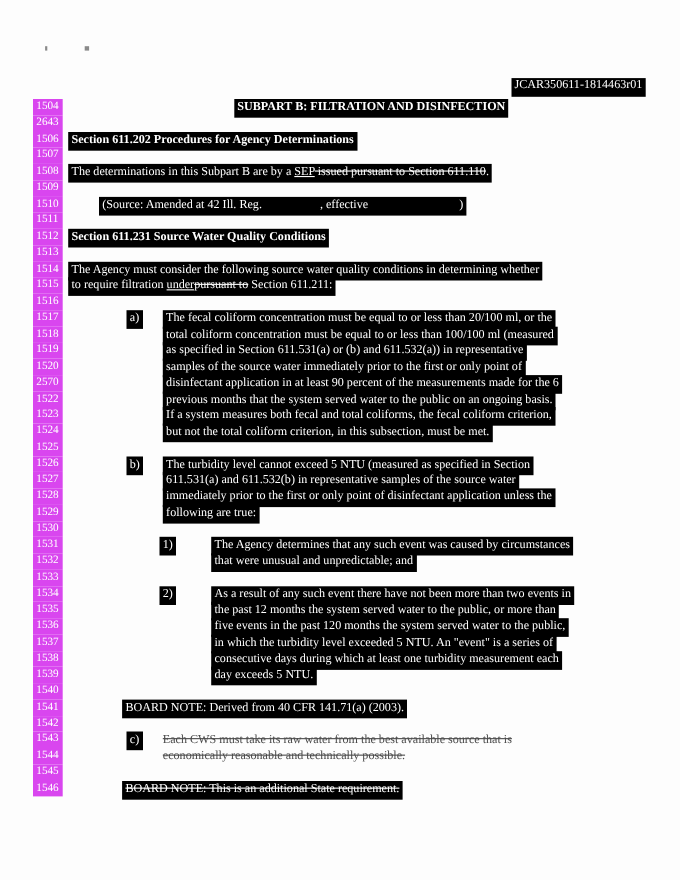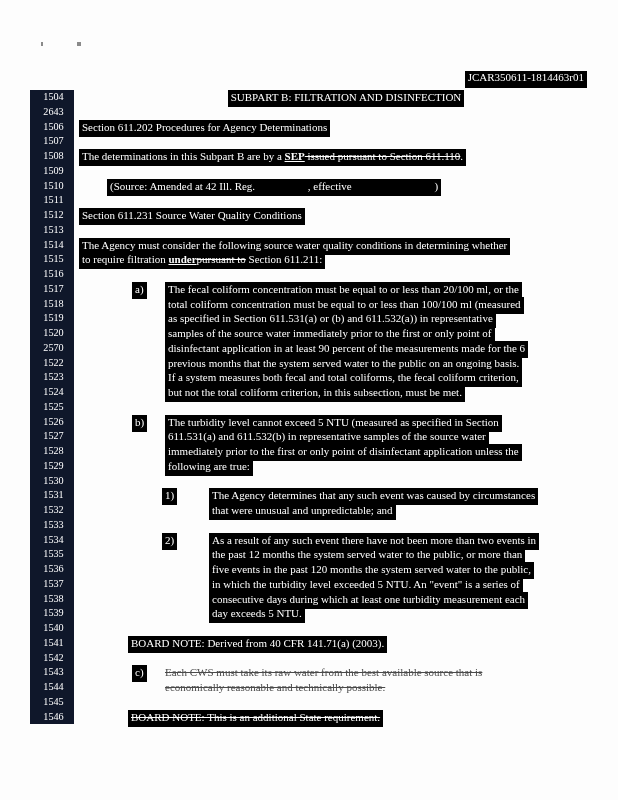--- a/index.html
+++ b/index.html
@@ -6,32 +6,32 @@
   body{
     width:618px;height:800px;background:#fdfdfd;position:relative;
     font-family:"Liberation Serif", serif; color:#000;
     overflow:hidden;
   }
   .speck{position:absolute;background:#8a8a8a;}
   .doc-id{position:absolute;top:71px;right:31px;font-size:11px;}
   .hl{background:#000;color:#fff;padding:0 3px;display:inline-block;height:17px;box-sizing:border-box;}
   .rows{position:absolute;top:90px;left:30px;right:0;}
   .row{height:14.76px;display:flex;font-size:11px;line-height:14.76px;white-space:nowrap;}
-  .num{width:44px;background:#0f172a;color:#fff;font-size:10.2px;padding-left:3px;box-sizing:border-box;flex-shrink:0;text-align:center;}
+  .num{width:27px;background:#d946ef;color:#fff;font-size:10.2px;padding-left:3px;box-sizing:border-box;flex-shrink:0;}
   .ct{flex:1;position:relative;height:14.76px;}
-  .b{font-weight:normal;}
+  .b{font-weight:bold;}
   .ctr{text-align:center;}
   .i0{margin-left:5px;}
   .isrc{margin-left:33px;}
   .ia{margin-left:91px;}
   .i1{margin-left:135px;}
   .ibn{margin-left:54px;}
   .ma{position:absolute;left:58px;top:0;}
   .m1{position:absolute;left:88px;top:0;}
-  .u{text-decoration:underline;font-weight:bold;}
+  .u{text-decoration:underline;}
   .s{text-decoration:line-through;}
   .sp{color:#4a4a4a;text-decoration:line-through;}
   .blank1{display:inline-block;width:50px;}
   .blank2{display:inline-block;width:80px;}
 </style>
 </head>
 <body>
 
 <div class="speck" style="left:41px;top:42px;width:2px;height:4px;"></div>
 <div class="speck" style="left:77px;top:42px;width:4px;height:4px;"></div>

